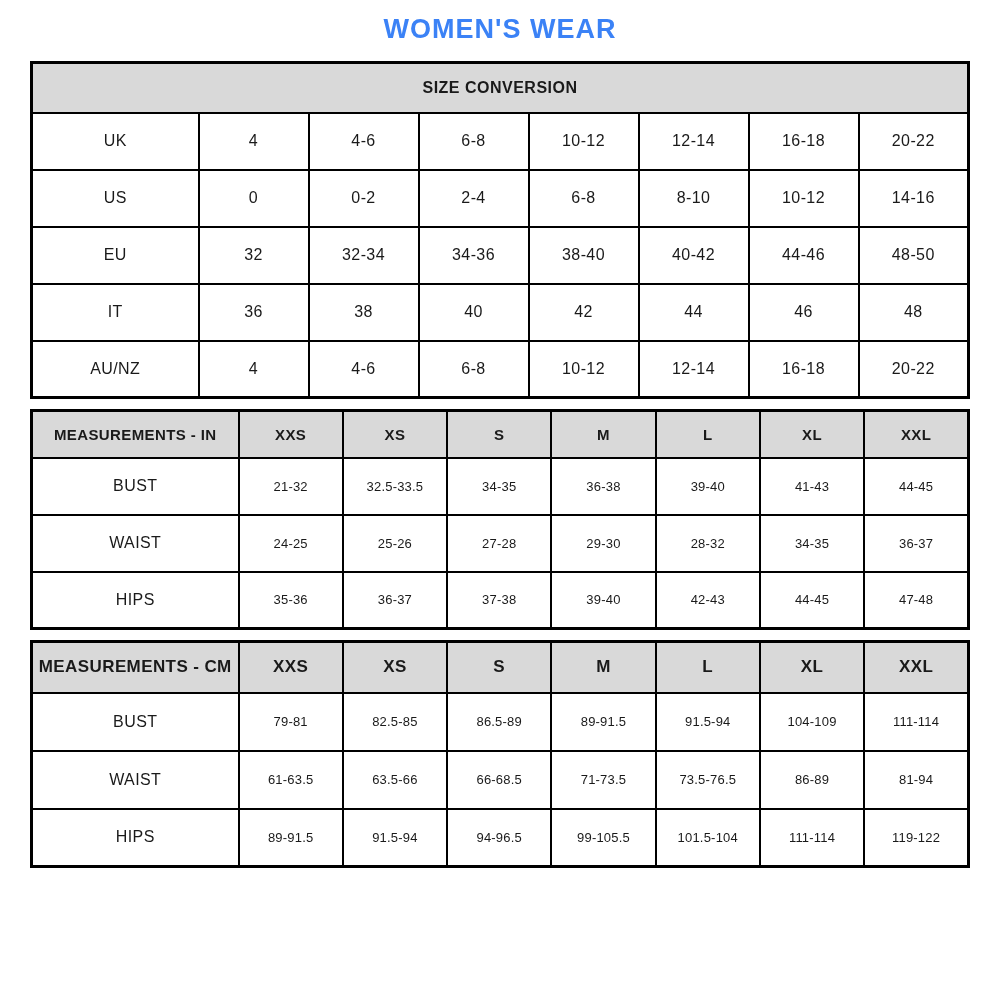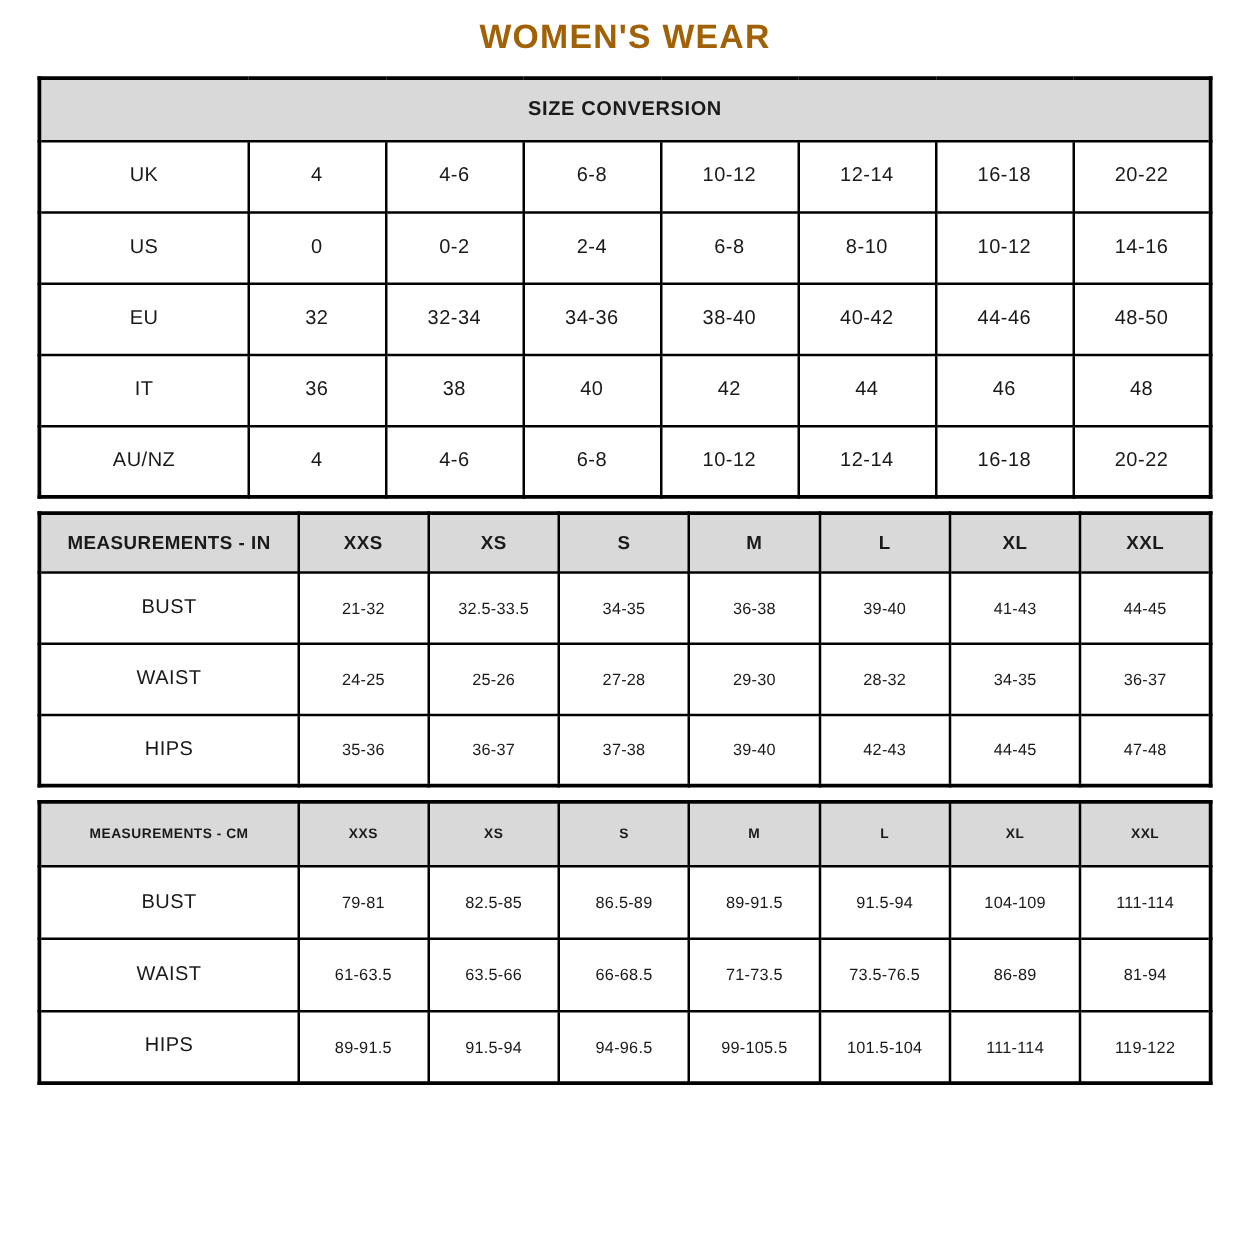--- a/index.html
+++ b/index.html
@@ -9,21 +9,21 @@
     font-family: "Liberation Sans", sans-serif;
     color: #1a1a1a;
   }
   .page { width: 1000px; padding-top: 14px; }
   .page-title {
     text-align: center;
     font-size: 27px;
     font-weight: bold;
     letter-spacing: 1px;
     margin-bottom: 16px;
-    color: #a16207;
+    color: #3b82f6;
   }
   table {
     border-collapse: collapse;
     table-layout: fixed;
     width: 940px;
     margin: 0 auto 10px auto;
     background: #ffffff;
   }
   table, th, td { border: 2px solid #000; }
   table { border-width: 3px; }
@@ -35,21 +35,21 @@
   }
   .gray { background: #d9d9d9; }
 
   
   .t1 .title-row th { height: 50px; font-size: 16px; font-weight: bold; letter-spacing: .5px; }
   .t1 td { height: 57px; font-size: 16px; font-weight: normal; letter-spacing: .4px; }
   .t1 col.label-col { width: 167px; }
 
   
   .t2 th { height: 47px; font-size: 15px; font-weight: bold; letter-spacing: .4px; }
-  .t3 th { height: 51px; font-size: 11px; font-weight: bold; letter-spacing: .4px; }
+  .t3 th { height: 51px; font-size: 17px; font-weight: bold; letter-spacing: .4px; }
   .t2 td, .t3 td { height: 57px; }
   .t3 td { height: 58px; }
   .t2 td.row-label, .t3 td.row-label { font-size: 16px; letter-spacing: .4px; }
   .t2 td.val, .t3 td.val { font-size: 13px; letter-spacing: .2px; }
   .t2 col.label-col, .t3 col.label-col { width: 207px; }
 </style>
 </head>
 <body>
 
 <div class="page">

